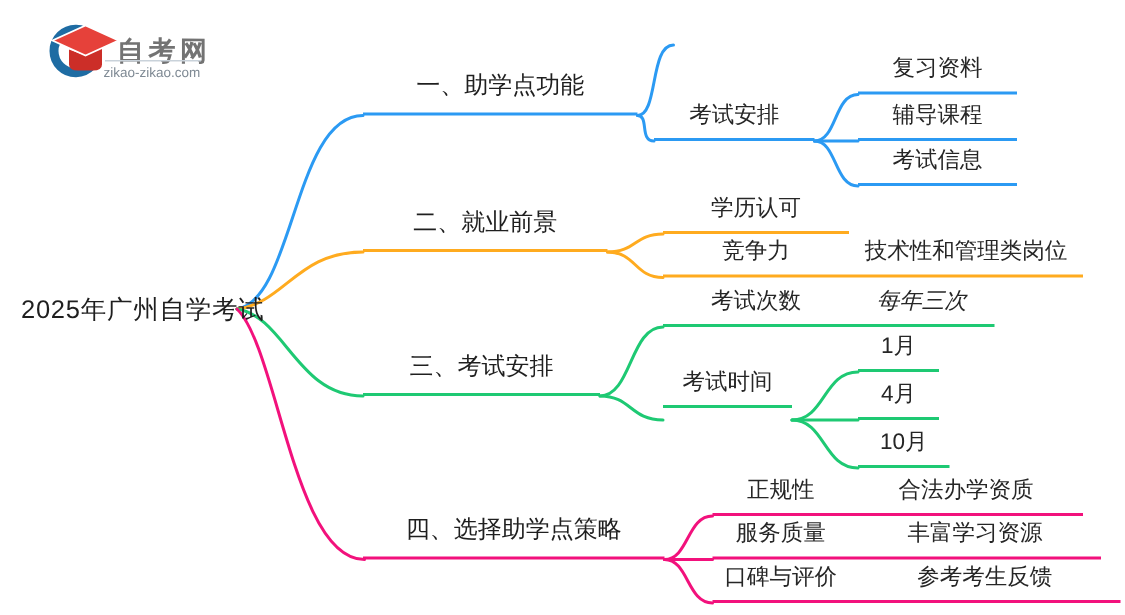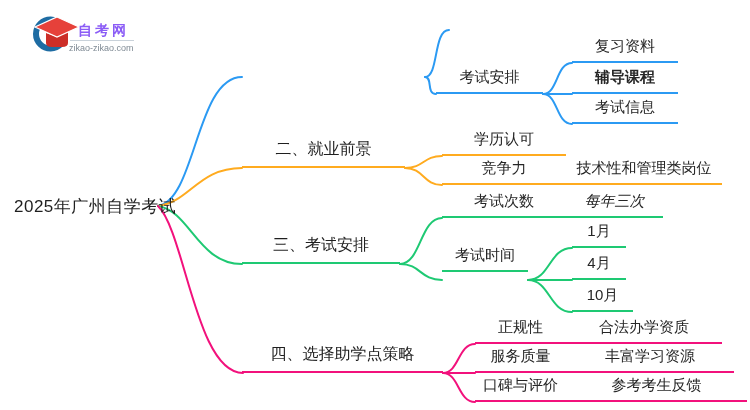--- a/index.html
+++ b/index.html
@@ -19,22 +19,22 @@
     position:absolute; font-size:16px; line-height:18px; text-align:center;
     color:#1f1f1f; padding-bottom:8px; border-bottom:2px solid transparent;
     white-space:nowrap;
   }
   .root {
     position:absolute; left:14px; top:195px; font-size:17px; color:#1f1f1f;
     white-space:nowrap; letter-spacing:0.5px;
   }
   .logo { position:absolute; left:28px; top:14px; width:120px; height:44px; }
   .logo-title {
-    position:absolute; left:50px; top:8px; font-size:14px; font-weight:bold;
-    color:#8b5cf6; letter-spacing:3px; white-space:nowrap;
+    position:absolute; left:50px; top:8px; font-size:18px; font-weight:bold;
+    color:#737373; letter-spacing:3px; white-space:nowrap;
   }
   .logo-divider { position:absolute; left:42px; top:26px; width:64px; height:1px; background:#c9d2da; }
   .logo-domain {
     position:absolute; left:41px; top:29px; font-size:9px; color:#7f8a94; white-space:nowrap;
   }
 </style>
 </head>
 <body>
 
 <div id="stage" style="background-color: rgb(255, 255, 255);">
@@ -71,23 +71,24 @@
     <path d="M528,280 C550,280 549,312 572,312" style="stroke: rgb(30, 201, 115);"></path>
 
     <path d="M158,206 C185,232 196,373 243,373" style="stroke: rgb(242, 17, 124);"></path>
     <path d="M443,373 C459,373 458,344 475,344" style="stroke: rgb(242, 17, 124);"></path>
     <path d="M443,373 L475,373" style="stroke: rgb(242, 17, 124);"></path>
     <path d="M443,373 C459,373 458,402 475,402" style="stroke: rgb(242, 17, 124);"></path>
   </svg>
 
   <div class="root">2025年广州自学考试</div>
 
+  <div class="branch" style="left: 242px; top: 49px; width: 183px; border-bottom-color: rgb(43, 154, 243);">一、助学点功能</div>
   <div class="node" style="left: 436px; top: 68px; width: 107px; border-bottom-color: rgb(43, 154, 243);">考试安排</div>
   <div class="node" style="left: 572px; top: 37px; width: 106px; border-bottom-color: rgb(43, 154, 243);">复习资料</div>
-  <div class="node" style="left: 572px; top: 68px; width: 106px; border-bottom-color: rgb(43, 154, 243); font-weight: bold;">辅导课程</div>
+  <div class="node" style="left: 572px; top: 68px; width: 106px; border-bottom-color: rgb(43, 154, 243);">辅导课程</div>
   <div class="node" style="left: 572px; top: 98px; width: 106px; border-bottom-color: rgb(43, 154, 243);">考试信息</div>
 
   <div class="branch" style="left: 242px; top: 140px; width: 163px; border-bottom-color: rgb(255, 171, 31);">二、就业前景</div>
   <div class="node" style="left: 442px; top: 130px; width: 124px; border-bottom-color: rgb(255, 171, 31);">学历认可</div>
   <div class="node" style="left: 442px; top: 159px; width: 124px; border-bottom-color: rgb(255, 171, 31);">竞争力</div>
   <div class="node" style="left: 566px; top: 159px; width: 156px; border-bottom-color: rgb(255, 171, 31);">技术性和管理类岗位</div>
 
   <div class="branch" style="left: 242px; top: 236px; width: 158px; border-bottom-color: rgb(30, 201, 115);">三、考试安排</div>
   <div class="node" style="left: 442px; top: 192px; width: 124px; border-bottom-color: rgb(30, 201, 115);">考试次数</div>
   <div class="node" style="left: 566px; top: 192px; width: 97px; border-bottom-color: rgb(30, 201, 115); font-style: italic;">每年三次</div>

